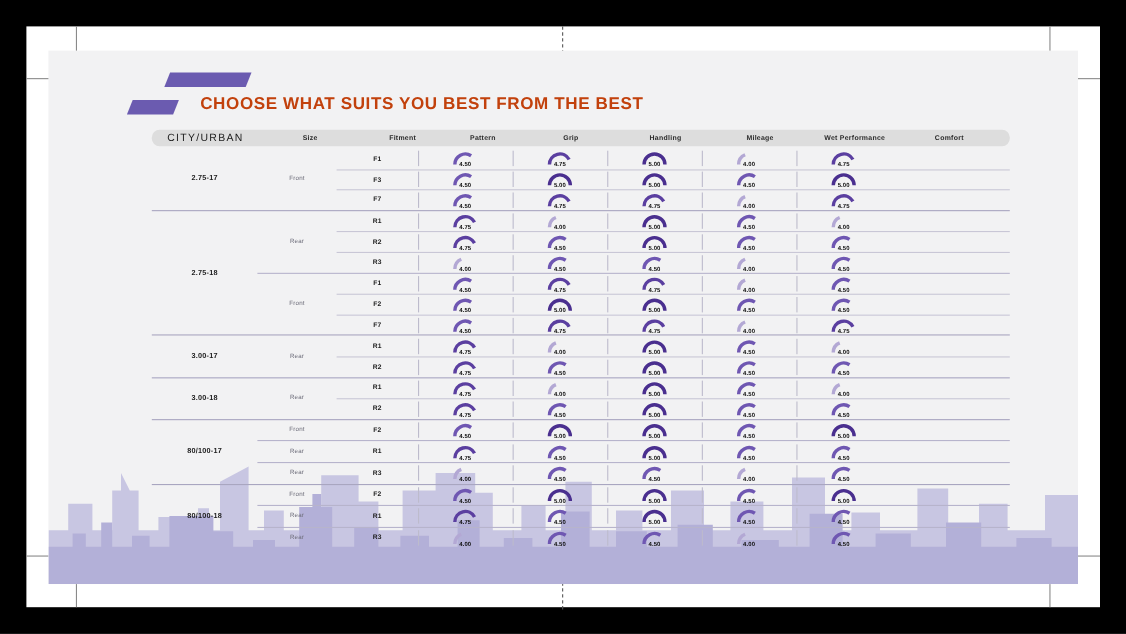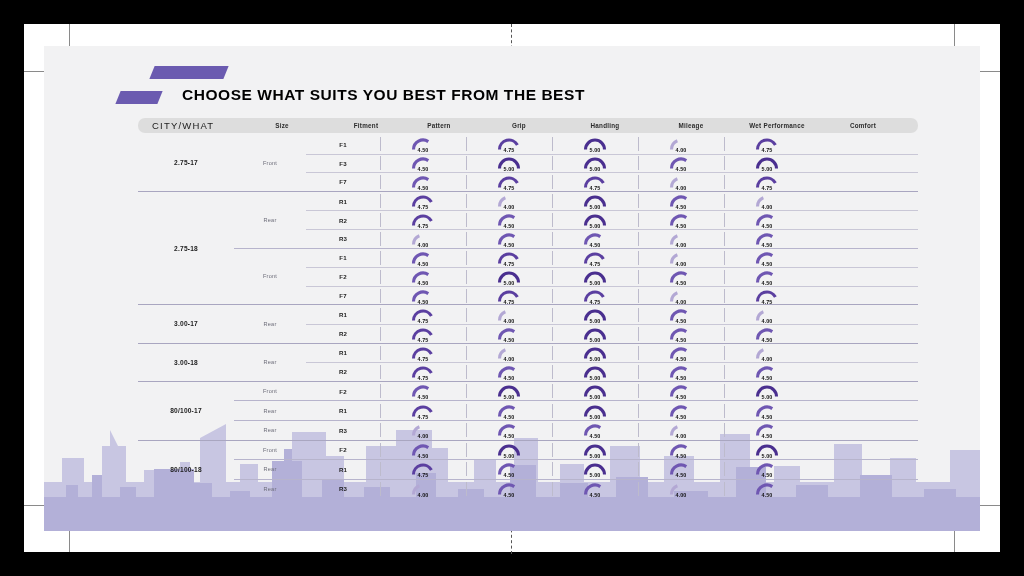--- a/index.html
+++ b/index.html
@@ -25,21 +25,21 @@
   .sky-back { height:145px; bottom:0; opacity:1; }
   .sky-front { height:100px; bottom:0; }
 
   
   #titlebar { position:absolute; left:68px; top:18px; width:820px; height:52px; }
   .bar-top { position:absolute; left:40px; top:2px; width:74px; height:13px;
              background:#6b5bb0; transform:skewX(-22deg); }
   .bar-bot { position:absolute; left:6px; top:27px; width:42px; height:13px;
              background:#6b5bb0; transform:skewX(-22deg); }
   #title-text { position:absolute; left:70px; top:22px; font-size:15.5px; font-weight:bold;
-                letter-spacing:.55px; color:#000000; white-space:nowrap; }
+                letter-spacing:.55px; color:#c2410c; white-space:nowrap; }
 
   
   #table { position:absolute; left:94px; top:72px; width:780px; }
 
   .hdr-row { display:flex; align-items:center; height:15px;
              background:#dddddd; border-radius:7px; }
   .hdr-cell { font-size:6.3px; font-weight:bold; color:#2b2b2b; text-align:center;
               letter-spacing:.25px; }
   .hdr-brand { font-size:9.5px; font-weight:normal; letter-spacing:1.2px;
                color:#1b1b1b; text-align:left; padding-left:14px; }
@@ -102,21 +102,21 @@
 
     <div id="titlebar">
       <div class="bar-top"></div>
       <div class="bar-bot"></div>
       <div id="title-text">CHOOSE WHAT SUITS YOU BEST FROM THE BEST</div>
     </div>
 
     <div id="table">
 
       <div class="hdr-row">
-        <div class="hdr-cell hdr-brand" style="width:96px;">CITY/WHAT</div>
+        <div class="hdr-cell hdr-brand" style="width:96px;">CITY/URBAN</div>
         <div class="hdr-cell" style="width:96px;">Size</div>
         <div class="hdr-cell" style="width:72px;">Fitment</div>
         <div class="hdr-cell" style="width:74px;">Pattern</div>
         <div class="hdr-cell" style="width:86px;">Grip</div>
         <div class="hdr-cell" style="width:86px;">Handling</div>
         <div class="hdr-cell" style="width:86px;">Mileage</div>
         <div class="hdr-cell" style="width:86px;">Wet Performance</div>
         <div class="hdr-cell" style="width:86px;">Comfort</div>
       </div>
 

